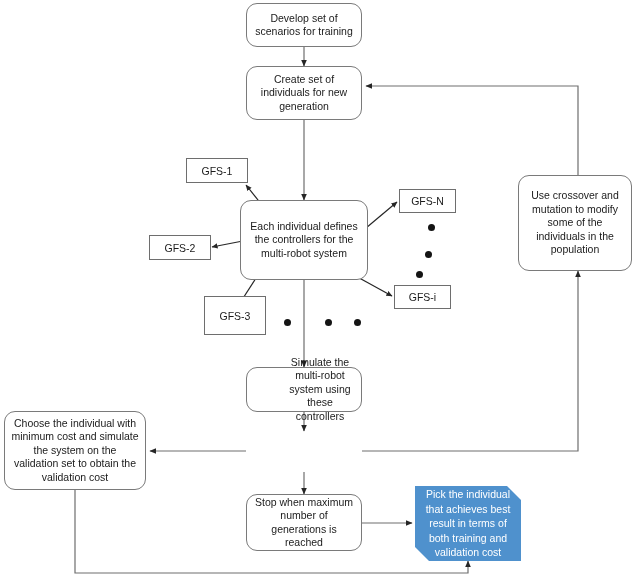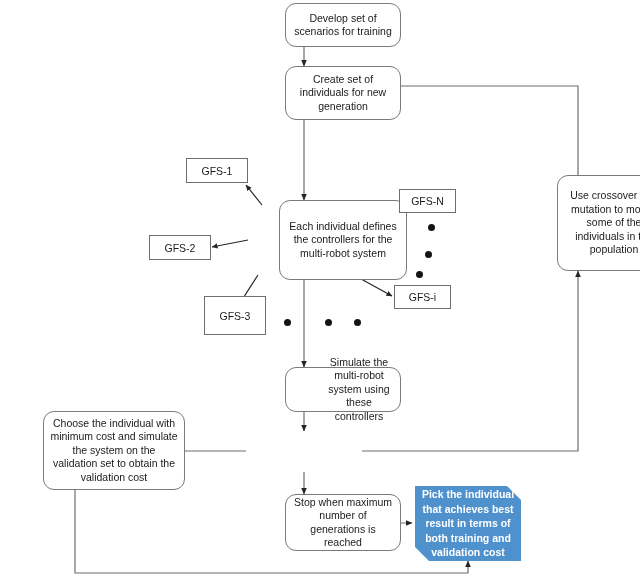--- a/index.html
+++ b/index.html
@@ -33,33 +33,32 @@
     color: #1a1a1a;
     z-index: 2;
   }
   .rounded {
     border: 1px solid #7a7a7a;
     border-radius: 11px;
     background: #ffffff;
     font-size: 10.5px;
     line-height: 13.5px;
     padding: 2px 5px;
-    margin-left: 39px;
   }
   .rounded .txt { display: block; }
   .gfs {
     border: 1px solid #6e6e6e;
     background: #ffffff;
     font-size: 10.5px;
     line-height: 12px;
   }
   .blue {
     background: #4f91cd;
     color: #ffffff;
-    font-weight: bold;
+    font-weight: normal;
     font-size: 10.5px;
     line-height: 14.5px;
     padding: 3px 6px;
     -webkit-clip-path: polygon(0 0, calc(100% - 14px) 0, 100% 14px, 100% 100%, 14px 100%, 0 calc(100% - 14px));
     clip-path: polygon(0 0, calc(100% - 14px) 0, 100% 14px, 100% 100%, 14px 100%, 0 calc(100% - 14px));
   }
   .dot {
     position: absolute;
     width: 7px;
     height: 7px;

